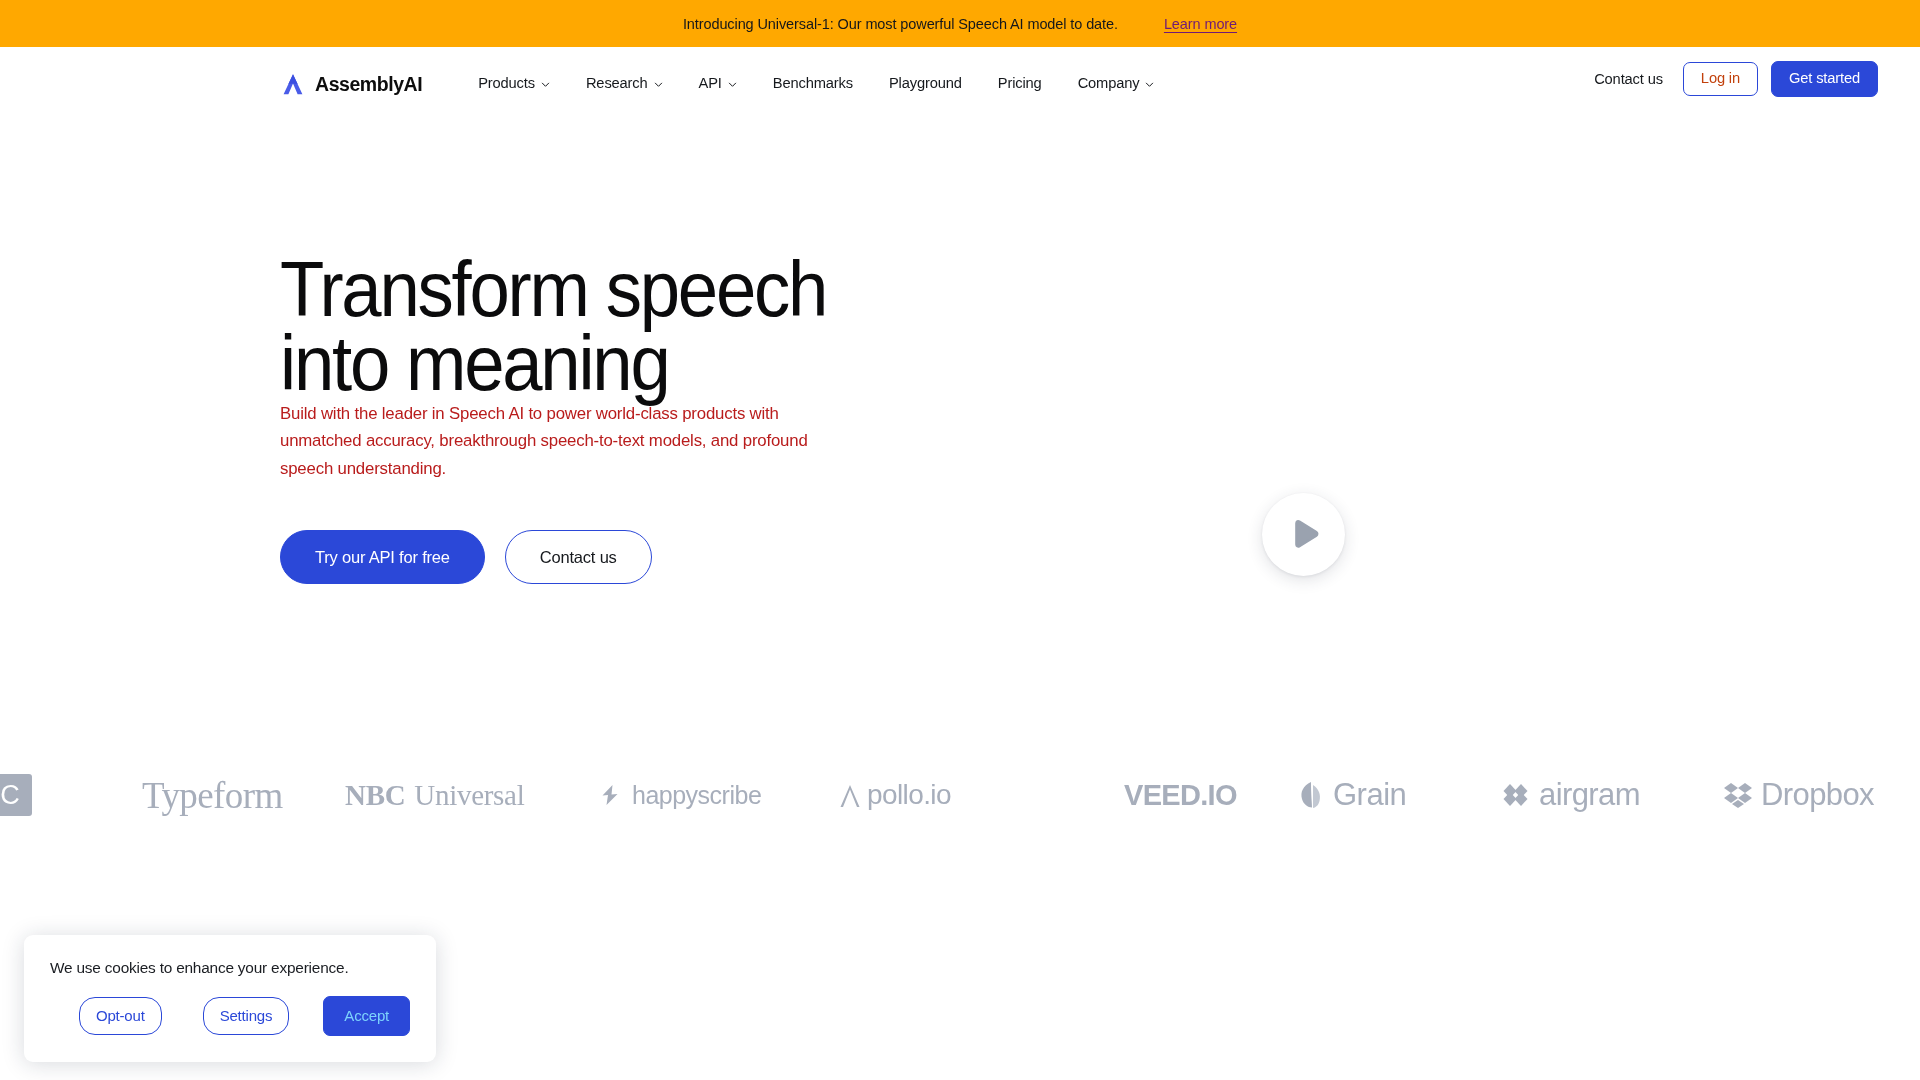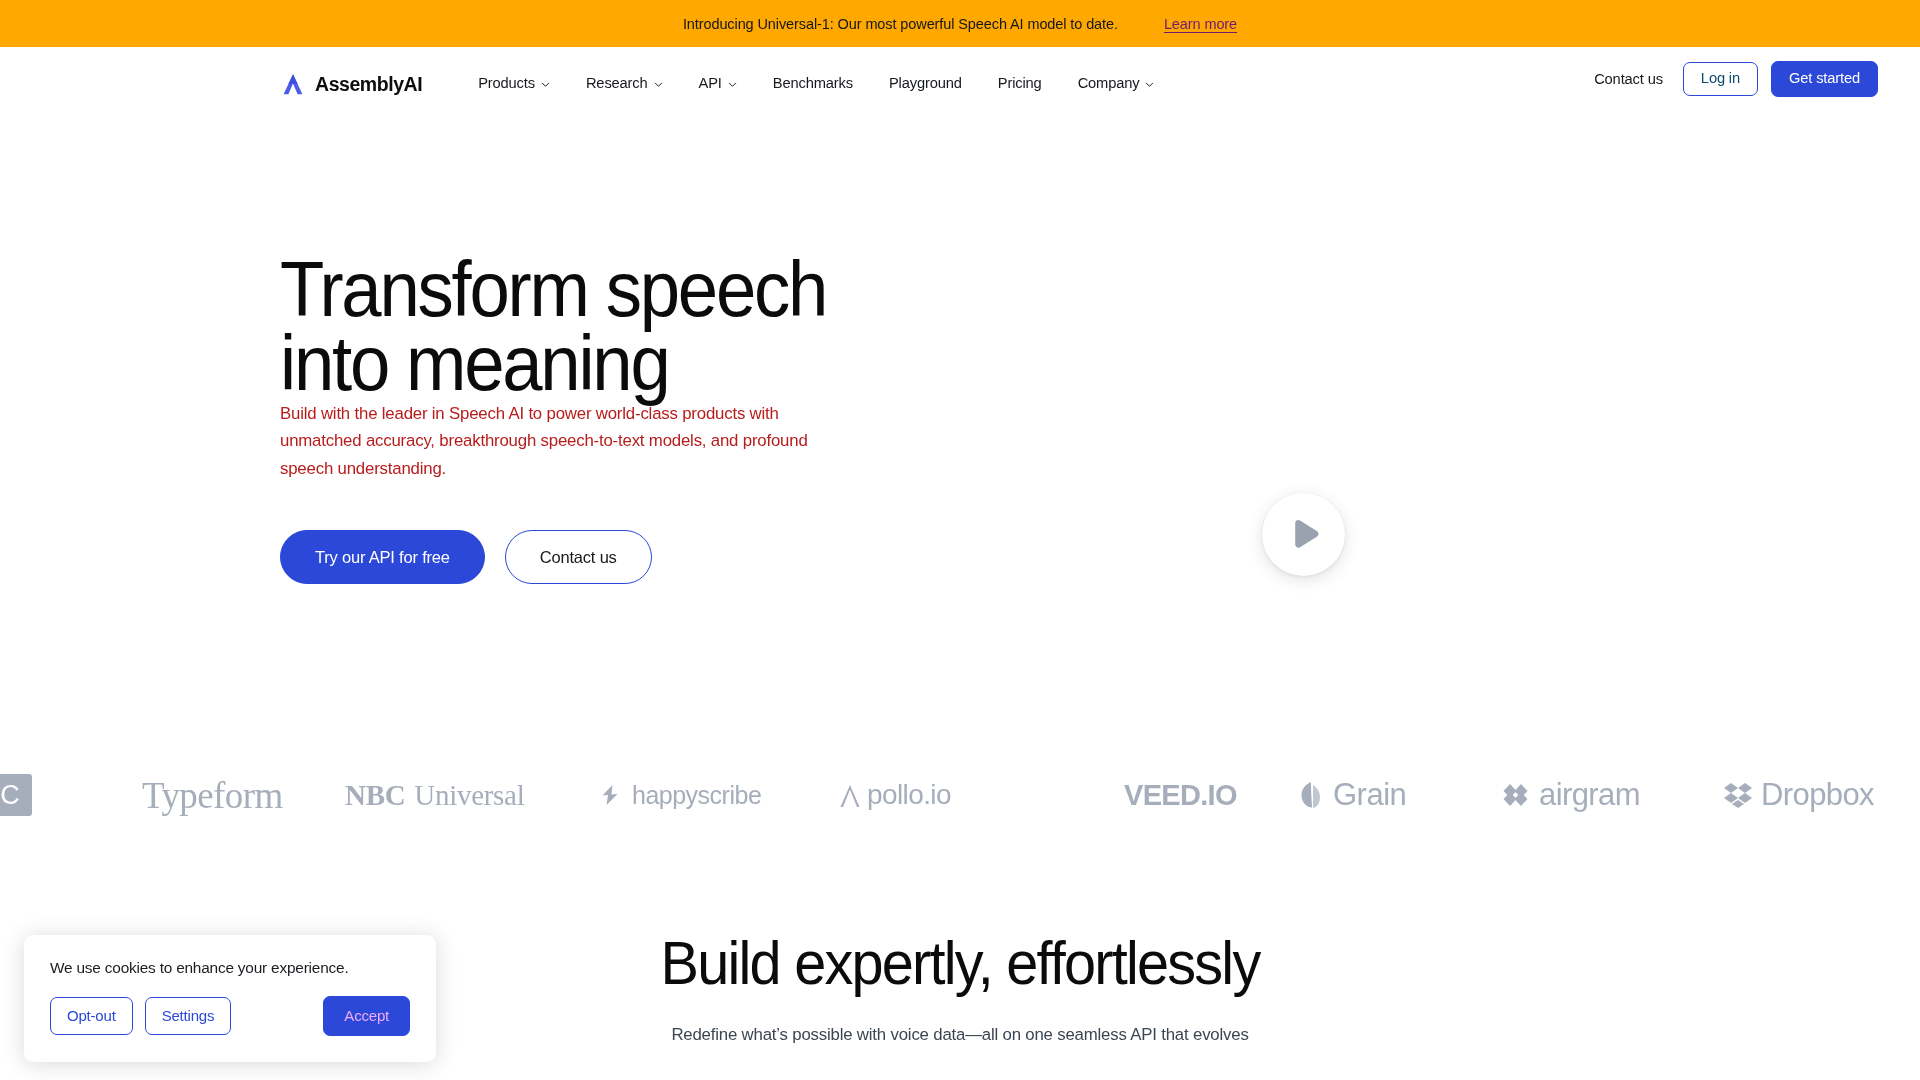--- a/index.html
+++ b/index.html
@@ -108,21 +108,21 @@
   .contact-link {
     font-size: 14.7px;
     color: #16191D;
     cursor: pointer;
     margin-right: 7px;
     white-space: nowrap;
     letter-spacing: -0.15px;
   }
   .btn-login {
     font-size: 14.7px;
-    color: #0c4a6e;
+    color: #c2410c;
     background: #fff;
     border: 1.3px solid #2B48D8;
     border-radius: 7px;
     padding: 7px 17px;
     cursor: pointer;
     font-family: inherit;
     letter-spacing: -0.15px;
     line-height: 1.2;
   }
   .btn-getstarted {
@@ -333,31 +333,32 @@
   }
   .cookie-row {
     display: flex;
     align-items: center;
     gap: 12px;
   }
   .btn-cookie-outline {
     background: #ffffff;
     color: #2B48D8;
     border: 1.3px solid #2B48D8;
-    border-radius: 7px;
+    border-radius: 16px;
     font-size: 15px;
     padding: 9px 16px;
     cursor: pointer;
     font-family: inherit;
     letter-spacing: -0.2px;
     line-height: 1.2;
+    margin-left: 29px;
   }
   .btn-cookie-accept {
     background: #2B48D8;
-    color: #f0abfc;
+    color: #7dd3fc;
     border: 1.3px solid #2B48D8;
     border-radius: 7px;
     font-size: 15px;
     padding: 10px 20px;
     cursor: pointer;
     font-family: inherit;
     margin-left: auto;
     letter-spacing: -0.2px;
     line-height: 1.2;
   }
@@ -503,24 +504,20 @@
         <path d="M22 2 L29 7 L22 12 L15 7 Z" fill="#A7AEBB"></path>
         <path d="M8 12 L15 17 L8 22 L1 17 Z" fill="#A7AEBB"></path>
         <path d="M22 12 L29 17 L22 22 L15 17 Z" fill="#A7AEBB"></path>
         <path d="M15 19 L21 23 L15 27 L9 23 Z" fill="#A7AEBB"></path>
       </svg>
       <span>Dropbox</span>
     </div>
 
   </div>
 
-  <section class="section-two">
-    <h2 class="section-title">Build expertly, effortlessly</h2>
-    <p class="section-sub">Redefine what’s possible with voice data—all on one seamless API that evolves</p>
-  </section>
 
   <div class="cookie-banner">
     <div class="cookie-text">We use cookies to enhance your experience.</div>
     <div class="cookie-row">
       <button class="btn-cookie-outline">Opt-out</button>
       <button class="btn-cookie-outline">Settings</button>
       <button class="btn-cookie-accept">Accept</button>
     </div>
   </div>
 

